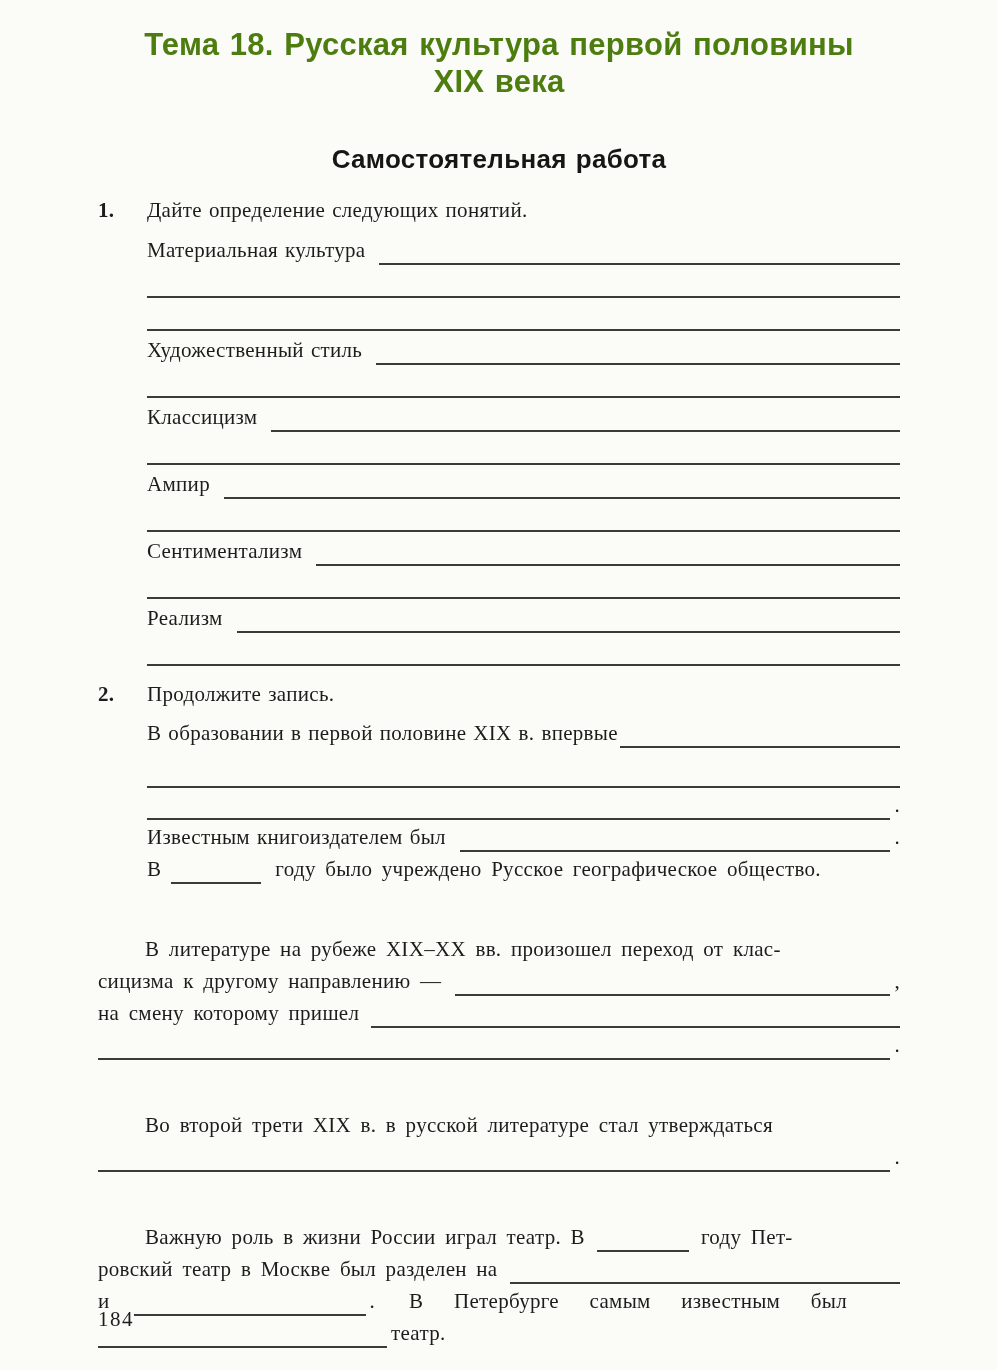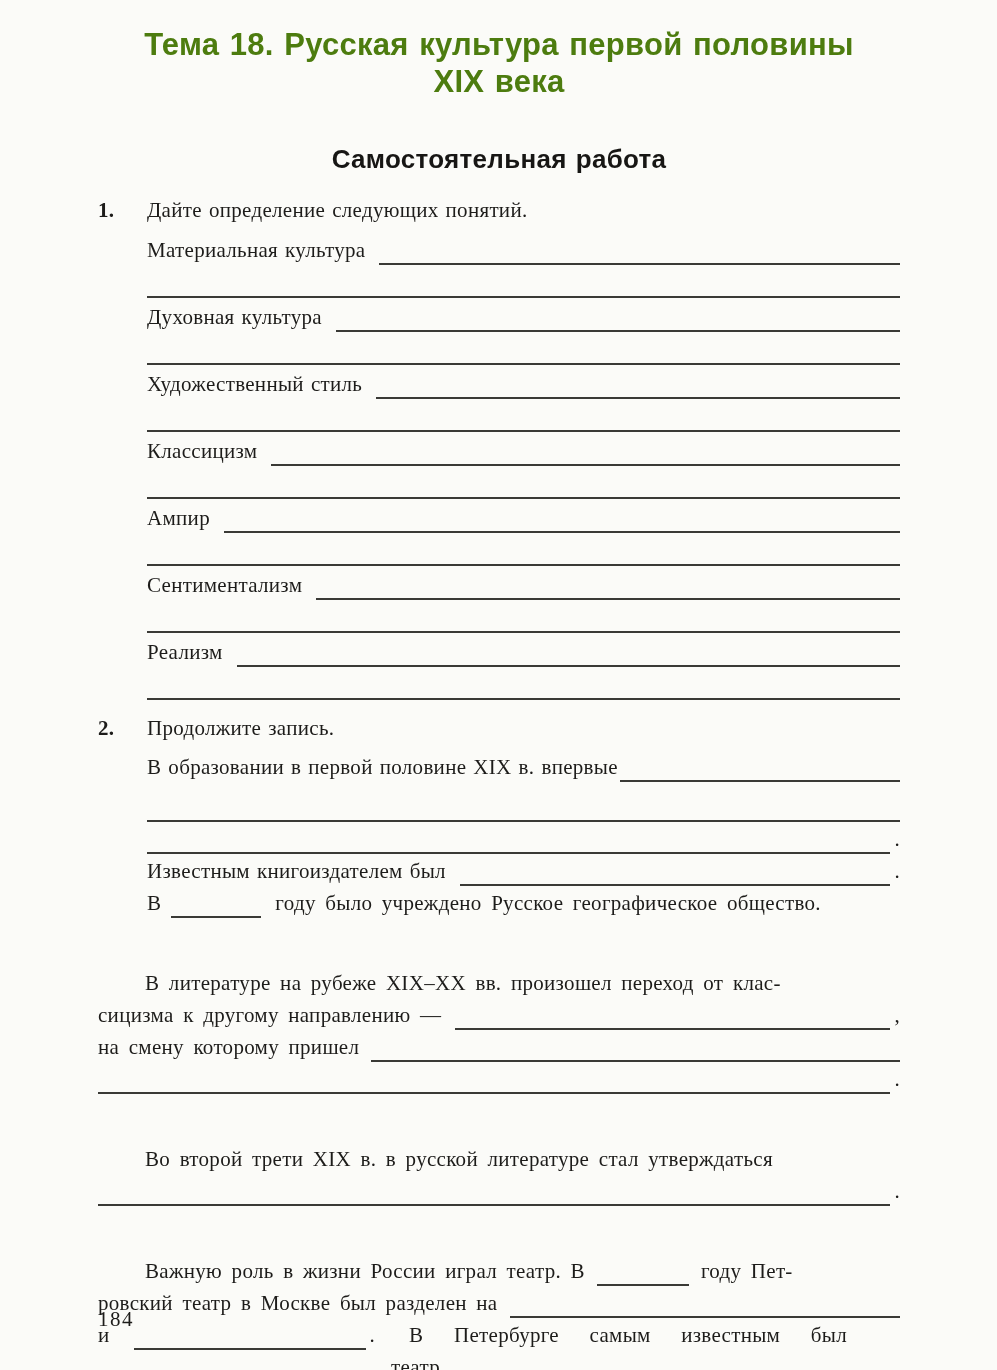--- a/index.html
+++ b/index.html
@@ -79,24 +79,20 @@
     <div>
       <div class="drow">
           <span>Материальная культура</span>
           <div class="fill"></div>
         </div>
       <div class="dline">
           <div class="fill"></div>
         </div>
     </div>
     <div>
-      <div class="drow">
-          <span>Духовная культура</span>
-          <div class="fill"></div>
-        </div>
       <div class="dline">
           <div class="fill"></div>
         </div>
     </div>
     <div>
       <div class="drow">
           <span>Художественный стиль</span>
           <div class="fill"></div>
         </div>
       <div class="dline">

